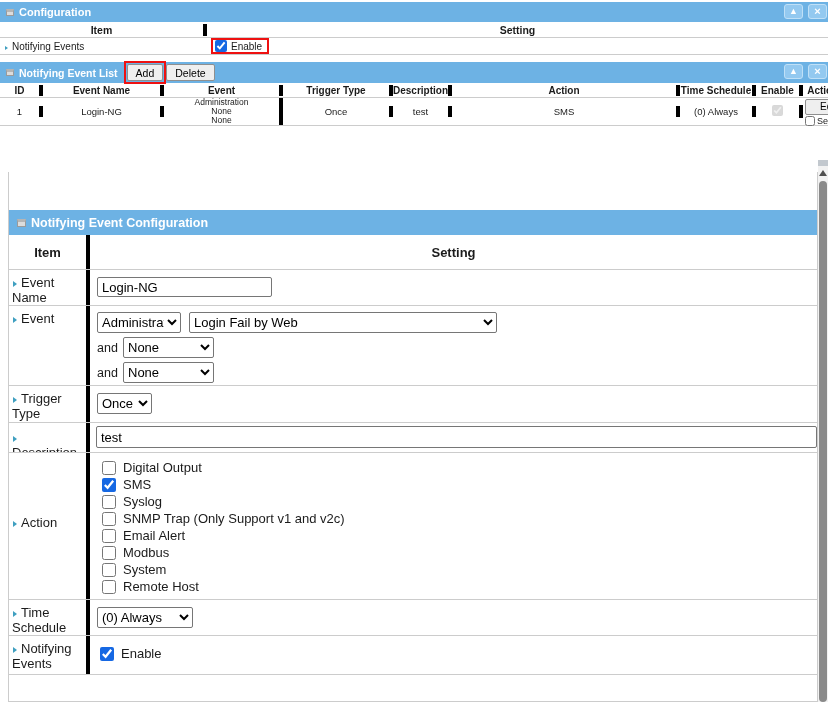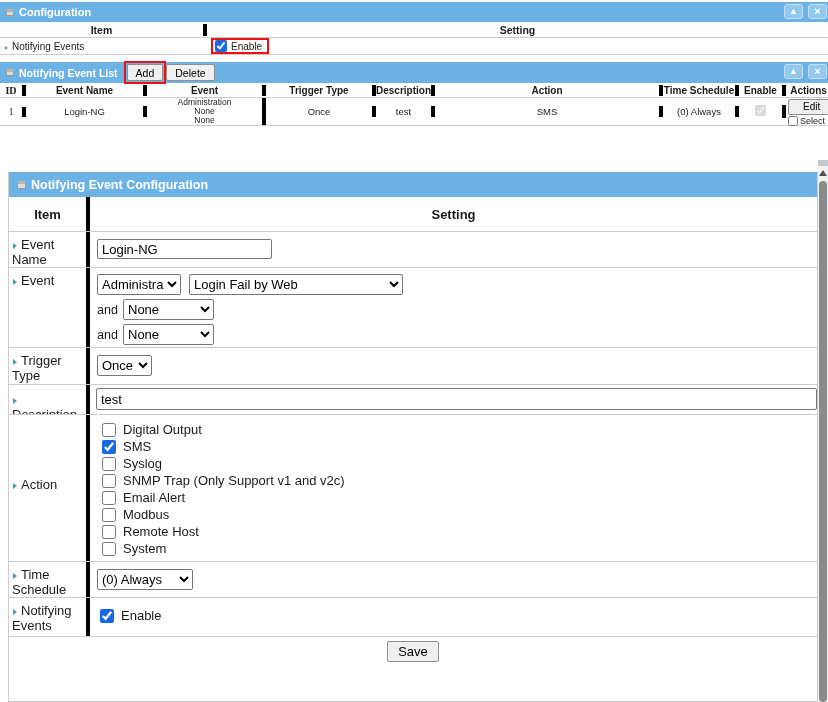--- a/index.html
+++ b/index.html
@@ -51,52 +51,52 @@
 
   
   #p2 { top:62px; }
   #p2 .hdr { height:21px; font-size:10.5px; }
   #p2 .hdr .btn { font-size:10.5px; height:17px; padding:0 8px; }
   #p2 .addwrap { margin-left:6px; padding:1px; }
   #p2 .delbtn { }
   #p2 .thead { height:15px; font-size:10px; font-weight:bold; align-items:center; }
   #p2 .drow  { height:28px; font-size:9.5px; align-items:center; }
   #p2 .cell { flex:0 0 auto; text-align:center; }
-  .w-id{width:26px;font-family:Liberation Serif, serif;} .w-name{width:121px;} .w-ev{width:119px;} .w-trig{width:110px;}
+  .w-id{width:43px;} .w-name{width:121px;} .w-ev{width:119px;} .w-trig{width:110px;}
   .w-desc{width:59px;} .w-act{width:228px;} .w-time{width:76px;} .w-en{width:47px;}
   .w-acts{width:45px; text-align:left !important;}
   #p2 .evlines { font-size:8.5px; line-height:9px; }
   #p2 .editbtn { font-size:10px; height:16px; padding:0 14px; margin:1px 0 1px 2px; display:block; }
   #p2 .selline { display:flex; align-items:center; gap:2px; font-size:9px; margin-left:2px; white-space:nowrap; }
   #p2 .selline input { width:10px; height:10px; }
   #p2 .dimck { accent-color:#9e9e9e; opacity:.85; width:11px; height:11px; }
 
   
   #p3 { top:172px; left:8px; width:810px; border:1px solid #ccc; border-top:none;
         height:530px; }
-  #p3 .hdr { height:25px; font-size:12.5px; padding-left:8px; }
+  #p3 .hdr { height:25px; font-size:12.5px; padding-left:8px;margin-top:38px; }
   #p3 .hdr .hdr-icon { width:9px; height:8px; }
   .f-item { width:81px; font-size:13px; padding:5px 2px 2px 3px; line-height:15px; }
   .f-set  { flex:1; font-size:13px; }
   #p3 .thead { height:35px; font-weight:bold; font-size:13.5px; }
   #p3 .thead .cell { display:flex; align-items:center; justify-content:center; }
   .r-evname { height:36px; }
   .r-event  { height:80px; }
   .r-trig   { height:37px; }
   .r-desc   { height:30px; }
   .r-delay  { height:36px; }
   .r-action { height:147px; }
   .r-time   { height:36px; }
   .r-notif  { height:39px; }
   .r-save   { height:28px; display:flex; align-items:center; justify-content:center; }
   .pad { padding:7px 0 0 7px; }
   .evline { display:flex; align-items:center; margin:0 0 4px 7px; }
   .evline:first-child { margin-top:6px; }
   .andlbl { width:26px; font-size:12.5px; }
-  .s1{width:84px;} .s2{width:214px; margin-left:8px;} .s3{width:91px;}
+  .s1{width:84px;} .s2{width:308px; margin-left:8px;} .s3{width:91px;}
   .s-once{width:55px;} .s-always{width:96px;}
   .descinput { margin:3px 0 0 6px; width:calc(100% - 6px); height:22px; }
   .hint { font-size:13px; margin-left:8px; }
   .cklist { padding:6px 0 0 12px; }
   .ck { display:flex; align-items:center; gap:7px; height:17px; font-size:13px; }
   .ck input { width:14px; height:14px; }
   .enline { display:flex; align-items:center; gap:7px; padding:10px 0 0 10px; font-size:13px; }
   .enline input { width:14px; height:14px; }
   .savebtn { font-size:13px; height:21px; padding:0 10px; }
 
@@ -280,25 +280,25 @@
       <label class="ck">
           <input type="checkbox" style="">
           <span>Email Alert</span>
         </label>
       <label class="ck">
           <input type="checkbox" style="">
           <span>Modbus</span>
         </label>
       <label class="ck">
           <input type="checkbox" style="">
+          <span>System</span>
+        </label>
+      <label class="ck">
+          <input type="checkbox" style="">
           <span>Remote Host</span>
-        </label>
-      <label class="ck">
-          <input type="checkbox" style="">
-          <span>System</span>
         </label>
     </div>
   </div>
 
   <div class="row r-time bb">
     <div class="cell f-item cdiv">
       <span class="bul"></span><span>Time Schedule</span>
     </div>
     <div class="cell f-set pad">
       <select class="s-always">
@@ -312,23 +312,20 @@
       <span class="bul"></span><span>Notifying Events</span>
     </div>
     <div class="cell f-set">
       <span class="enline">
         <input type="checkbox" checked="" style="">
         <span>Enable</span>
       </span>
     </div>
   </div>
 
-  <div class="r-save">
-    <button class="btn savebtn">Save</button>
-  </div>
 </div>
 
 <div id="sb">
   <div class="cap"></div>
   <div class="up">
       <span class="tri"></span>
     </div>
   <div class="thumb"></div>
 </div>
 

